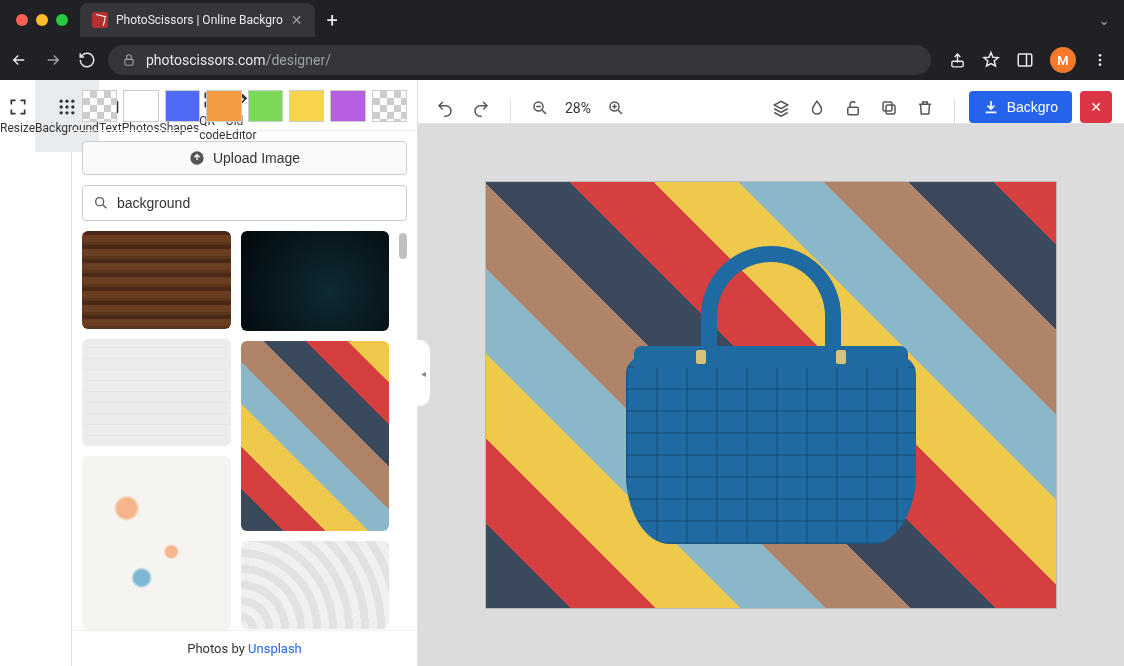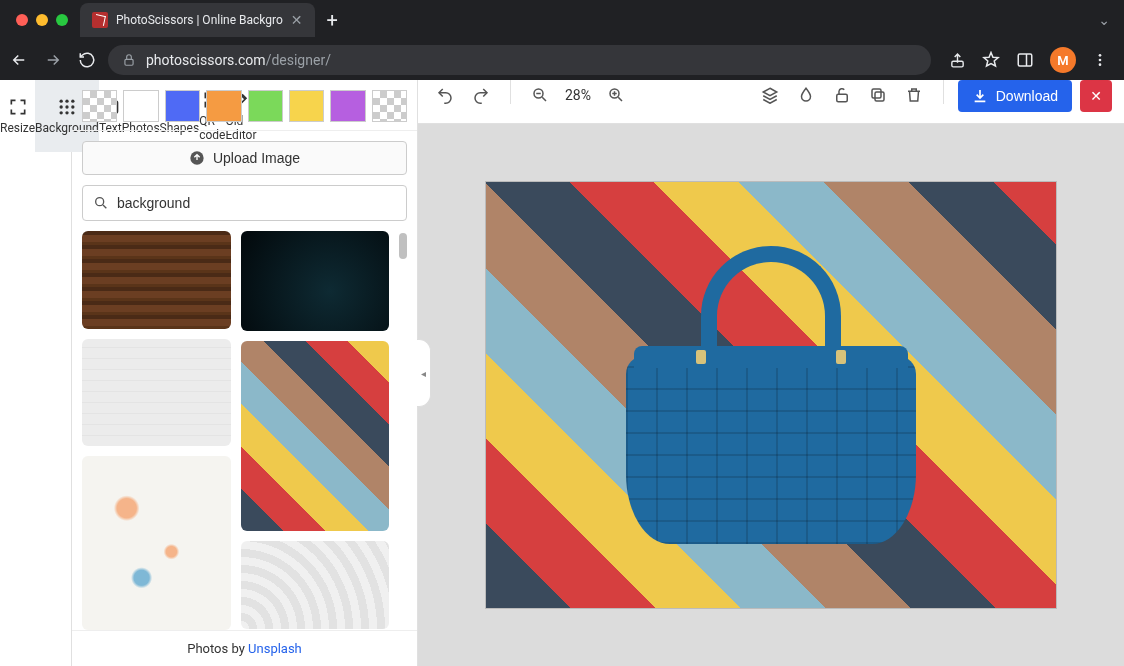--- a/index.html
+++ b/index.html
@@ -56,21 +56,21 @@
 .th-paint { height:178px; background: radial-gradient(circle at 30% 30%,#f5b48a 0 6%,transparent 8%), radial-gradient(circle at 60% 55%,#f5b48a 0 4%,transparent 6%), radial-gradient(circle at 40% 70%,#7fb8d6 0 5%,transparent 7%), #f5f4f0;}
 .th-wave { height:88px; background: repeating-radial-gradient(circle at 0 100%, #f0f0f0 0 8px, #e2e2e2 8px 16px);}
 .scrollbar-track{ width:8px; padding-top:2px;}
 .scrollbar-thumb{ width:8px; height:26px; background:#c0c0c0; border-radius:4px;}
 .credits { border-top:1px solid #eee; padding:10px 0; text-align:center; font-size:13px;}
 .credits a { color:#2563eb; text-decoration:none; }
 
 .handle { position:absolute; right:-14px; top:50%; transform:translateY(-50%); width:14px; height:68px; background:#fff; border:1px solid #ddd; border-left:none; border-radius:0 12px 12px 0; display:flex; align-items:center; justify-content:center; color:#888; font-size:10px;}
 
 .canvas-area { flex:1; display:flex; flex-direction:column; }
-.toolbar { height:44px; border-bottom:1px solid #e0e0e0; display:flex; align-items:flex-start; padding:0 12px; gap:8px; }
+.toolbar { height:44px; border-bottom:1px solid #e0e0e0; display:flex; align-items:flex-end; padding:0 12px; gap:8px; }
 .tb-group { display:flex; align-items:center; gap:6px; }
 .tb-btn { width:30px; height:30px; border:none; background:transparent; display:flex; align-items:center; justify-content:center; cursor:pointer; color:#555; border-radius:4px;}
 .tb-sep { width:1px; height:24px; background:#e0e0e0; margin:0 6px;}
 .zoom-label { font-size:14px; color:#333; padding:0 4px;}
 .toolbar .spacer { flex:1; }
 .primary-btn { background:#2563eb; color:#fff; border:none; height:32px; padding:0 14px; border-radius:4px; display:flex; align-items:center; gap:8px; font-size:14px; cursor:pointer;}
 .danger-btn { background:#dc3545; color:#fff; border:none; width:32px; height:32px; border-radius:4px; display:flex; align-items:center; justify-content:center; cursor:pointer; font-size:14px;}
 
 .canvas-bg { flex:1; background:#dcdcdc; display:flex; align-items:center; justify-content:center; }
 .canvas { width:570px; height:426px; background: repeating-linear-gradient(45deg,#3a4a5c 0 60px,#d63f3f 60px 120px,#efc94c 120px 180px,#8bb8c9 180px 240px,#b08468 240px 300px); position:relative; box-shadow:0 0 0 1px #bbb;}
@@ -350,21 +350,21 @@
             </svg>
           </button>
       </div>
       <div class="tb-sep"></div>
       <button class="primary-btn">
         <span>
             <svg width="16" height="16" viewBox="0 0 24 24" fill="none" stroke="currentColor" stroke-width="2.5">
               <path d="M12 3v12M7 10l5 5 5-5M4 20h16"></path>
             </svg>
           </span>
-        <span>Download</span>
+        <span>Backgro</span>
       </button>
       <button class="danger-btn">✕</button>
     </div>
     <div class="canvas-bg">
       <div class="canvas">
         <div class="bag">
           <div class="bag-handle"></div>
           <div class="bag-body">
               <span class="clasp l"></span>
               <span class="clasp r"></span>

